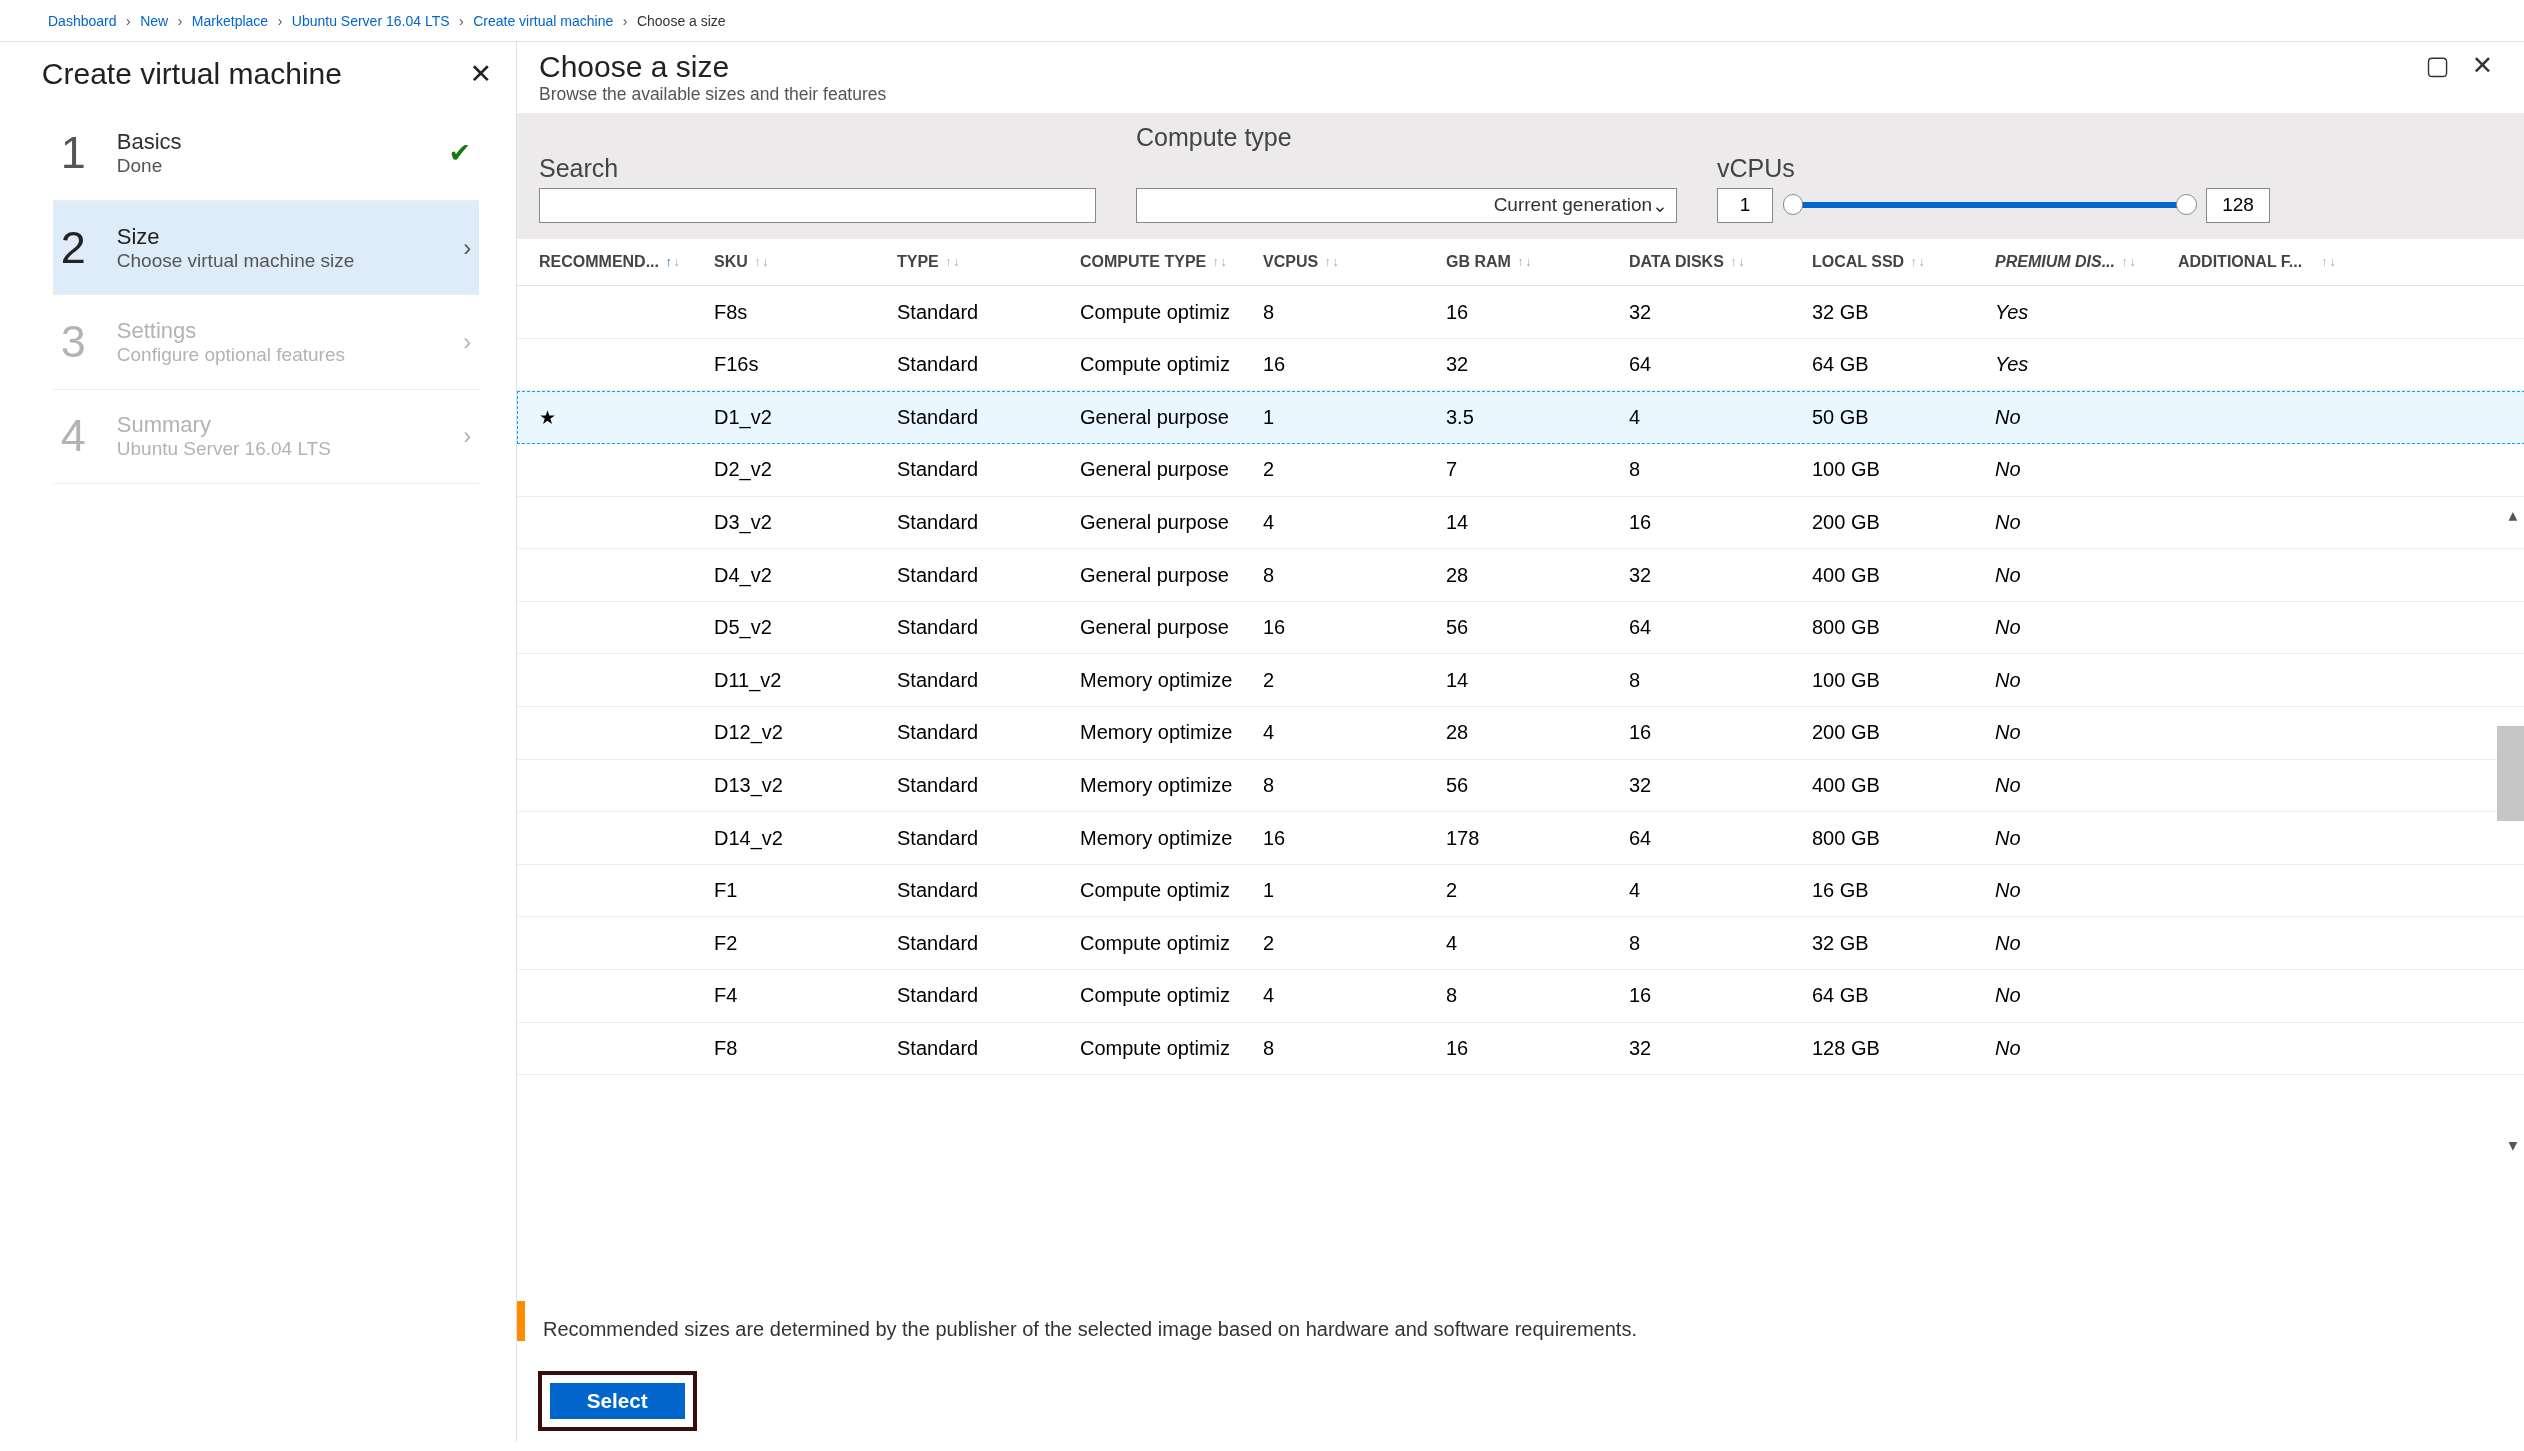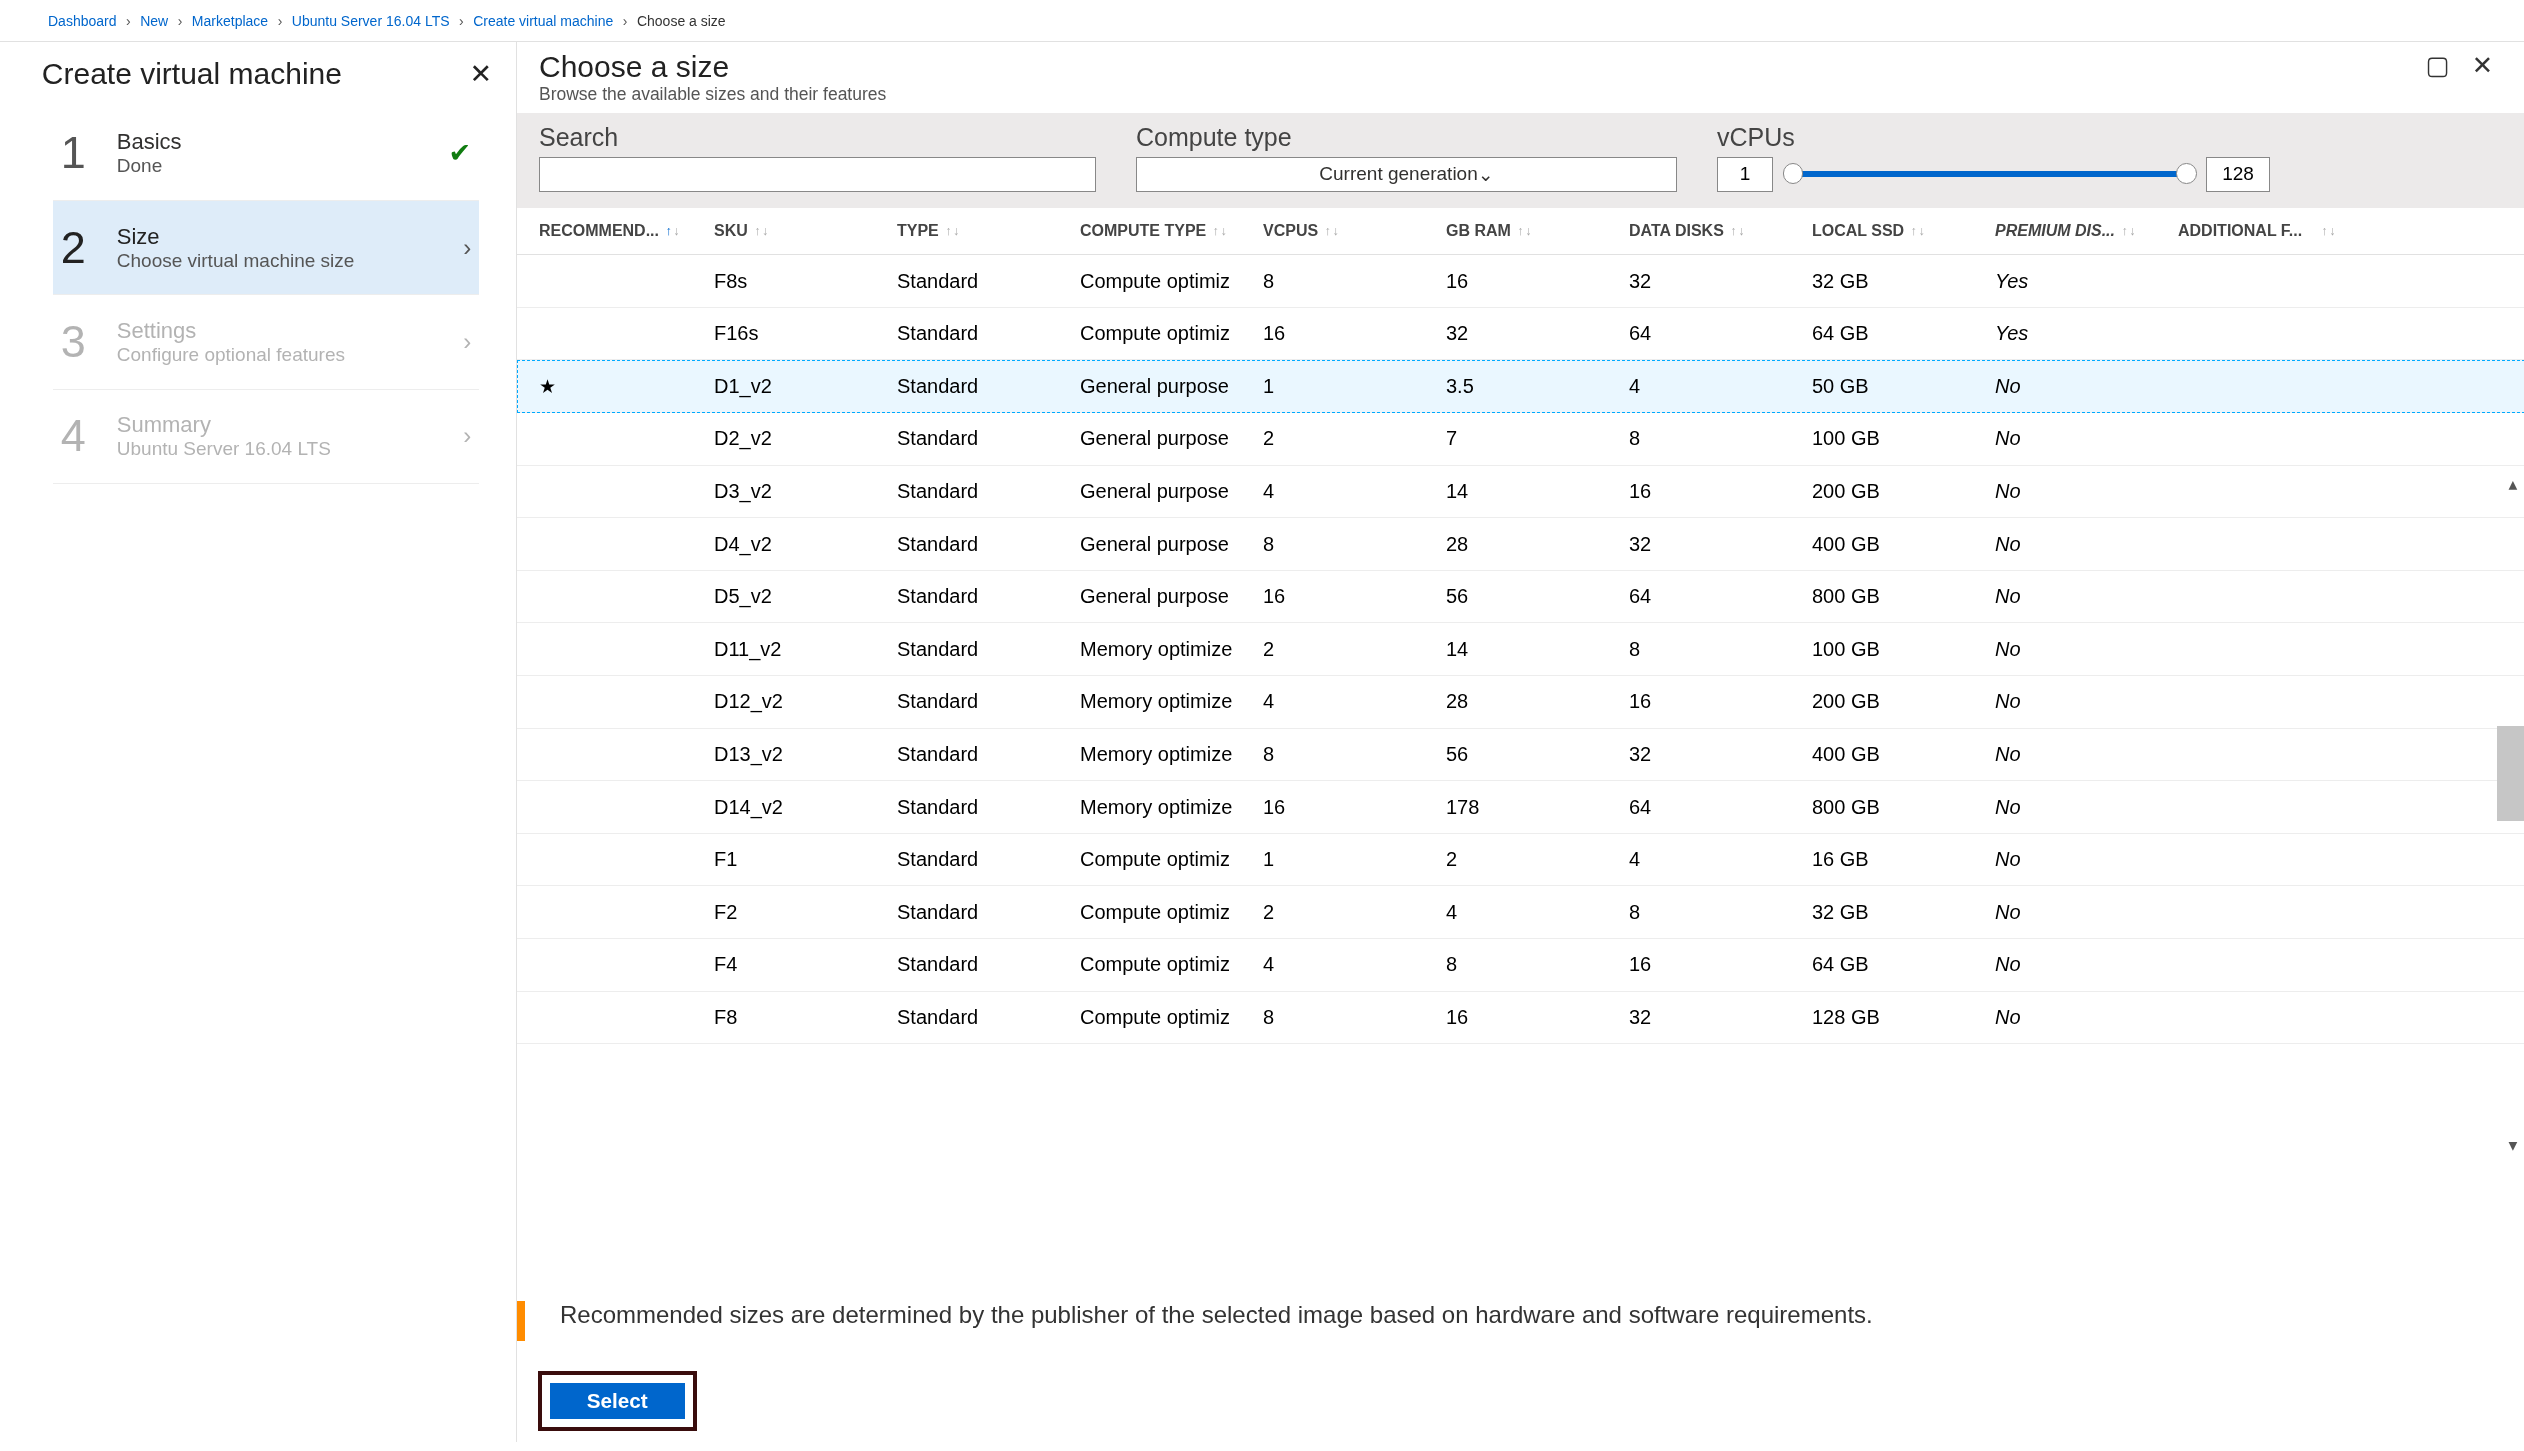--- a/index.html
+++ b/index.html
@@ -38,21 +38,21 @@
   .r-head-left .title { font-size:30px; color:#222;}
   .r-head-left .sub { font-size:17.5px; color:#555;}
   .r-icons { display:flex; gap:22px; font-size:25.5px; color:#333;}
   .filters { background:#eceaea; padding:9.5px 22px 16px 22px; display:flex; gap:40px; align-items:flex-end;}
   .filter-group { display:flex; flex-direction:column; gap:4.8px;}
   .filter-label { font-size:25px; color:#444;}
   .search-input, .select, .num-box, .max-box {
     height:35px; font-size:19px; border:0.8px solid #888; background:#fff; padding:3.2px 8px;
   }
   .search-input { width:557px; }
-  .select { width:541px; display:flex; justify-content:center; align-items:center; padding-right:8px;}
+  .select { width:541px; display:flex; justify-content:flex-end; align-items:center; padding-right:8px;margin-top:31px;}
   .num-box { width:56px; text-align:center;}
   .max-box { width:64px; text-align:center;}
   .slider-wrap { display:flex; align-items:center; gap:9.5px;}
   .slider { position:relative; width:414px; height:9.5px;}
   .slider-track { position:absolute; top:1.6px; left:0; right:0; height:6.4px; background:#ccc; border-radius:3.2px;}
   .slider-fill { position:absolute; top:1.6px; left:8px; width:390px; height:6.4px; background:#0066cc; border-radius:3.2px;}
   .slider-thumb { position:absolute; top:-6.4px; width:20.7px; height:20.7px; border-radius:50%; background:#fff; border:1.6px solid #888;}
   .slider-thumb.left { left:0;}
   .slider-thumb.right { right:0;}
 
@@ -71,21 +71,21 @@
   .c-dd  { width:183px;}
   .c-ls  { width:183px;}
   .c-pd  { width:183px;font-style:italic;}
   .c-af  { width:159px;gap:16px;}
 
   .tbody { overflow-y:auto; height: 875px;}
   .row { display:flex; padding:14.3px 22px; border-bottom:0.8px solid #ededed; font-size:20px; color:#000000; align-items:center;}
   .row.selected { background:#eaf7ff; outline:1.6px dashed #00aaff; outline-offset:-1.6px;}
   .star { font-size:19px;}
 
-  .info-bar { display:flex; align-items:flex-start; gap:19px; padding:14.3px 20.7px 19px 0px; font-size:24px; color:#333;}
+  .info-bar { display:flex; align-items:flex-end; gap:2px; padding:14.3px 20.7px 19px 0px; font-size:20px; color:#333;}
   .info-accent { width:8px; height:40px; background:#ff8c00; margin-right:16px;}
 
   .footer { padding:11px 20.7px;}
   .select-btn-wrap { display:inline-block; padding:8px; border:4.8px solid #3a0d0d; }
   .select-btn { background:#0066cc; color:#fff; border:none; font-size:20.7px; font-weight:600; padding:6.4px 37px; cursor:pointer;}
 
   .scroll-stub { position:absolute; right:0; top:263px; bottom:127px; width:24px; display:flex; flex-direction:column; justify-content:space-between; align-items:center;}
   .scroll-arrow { font-size:17.5px; color:#555; padding:3.2px;}
   .outer-scroll { position:fixed; right:0; top:50%; width:27px; height:95px; background:#c6c6c6;}
 </style>

